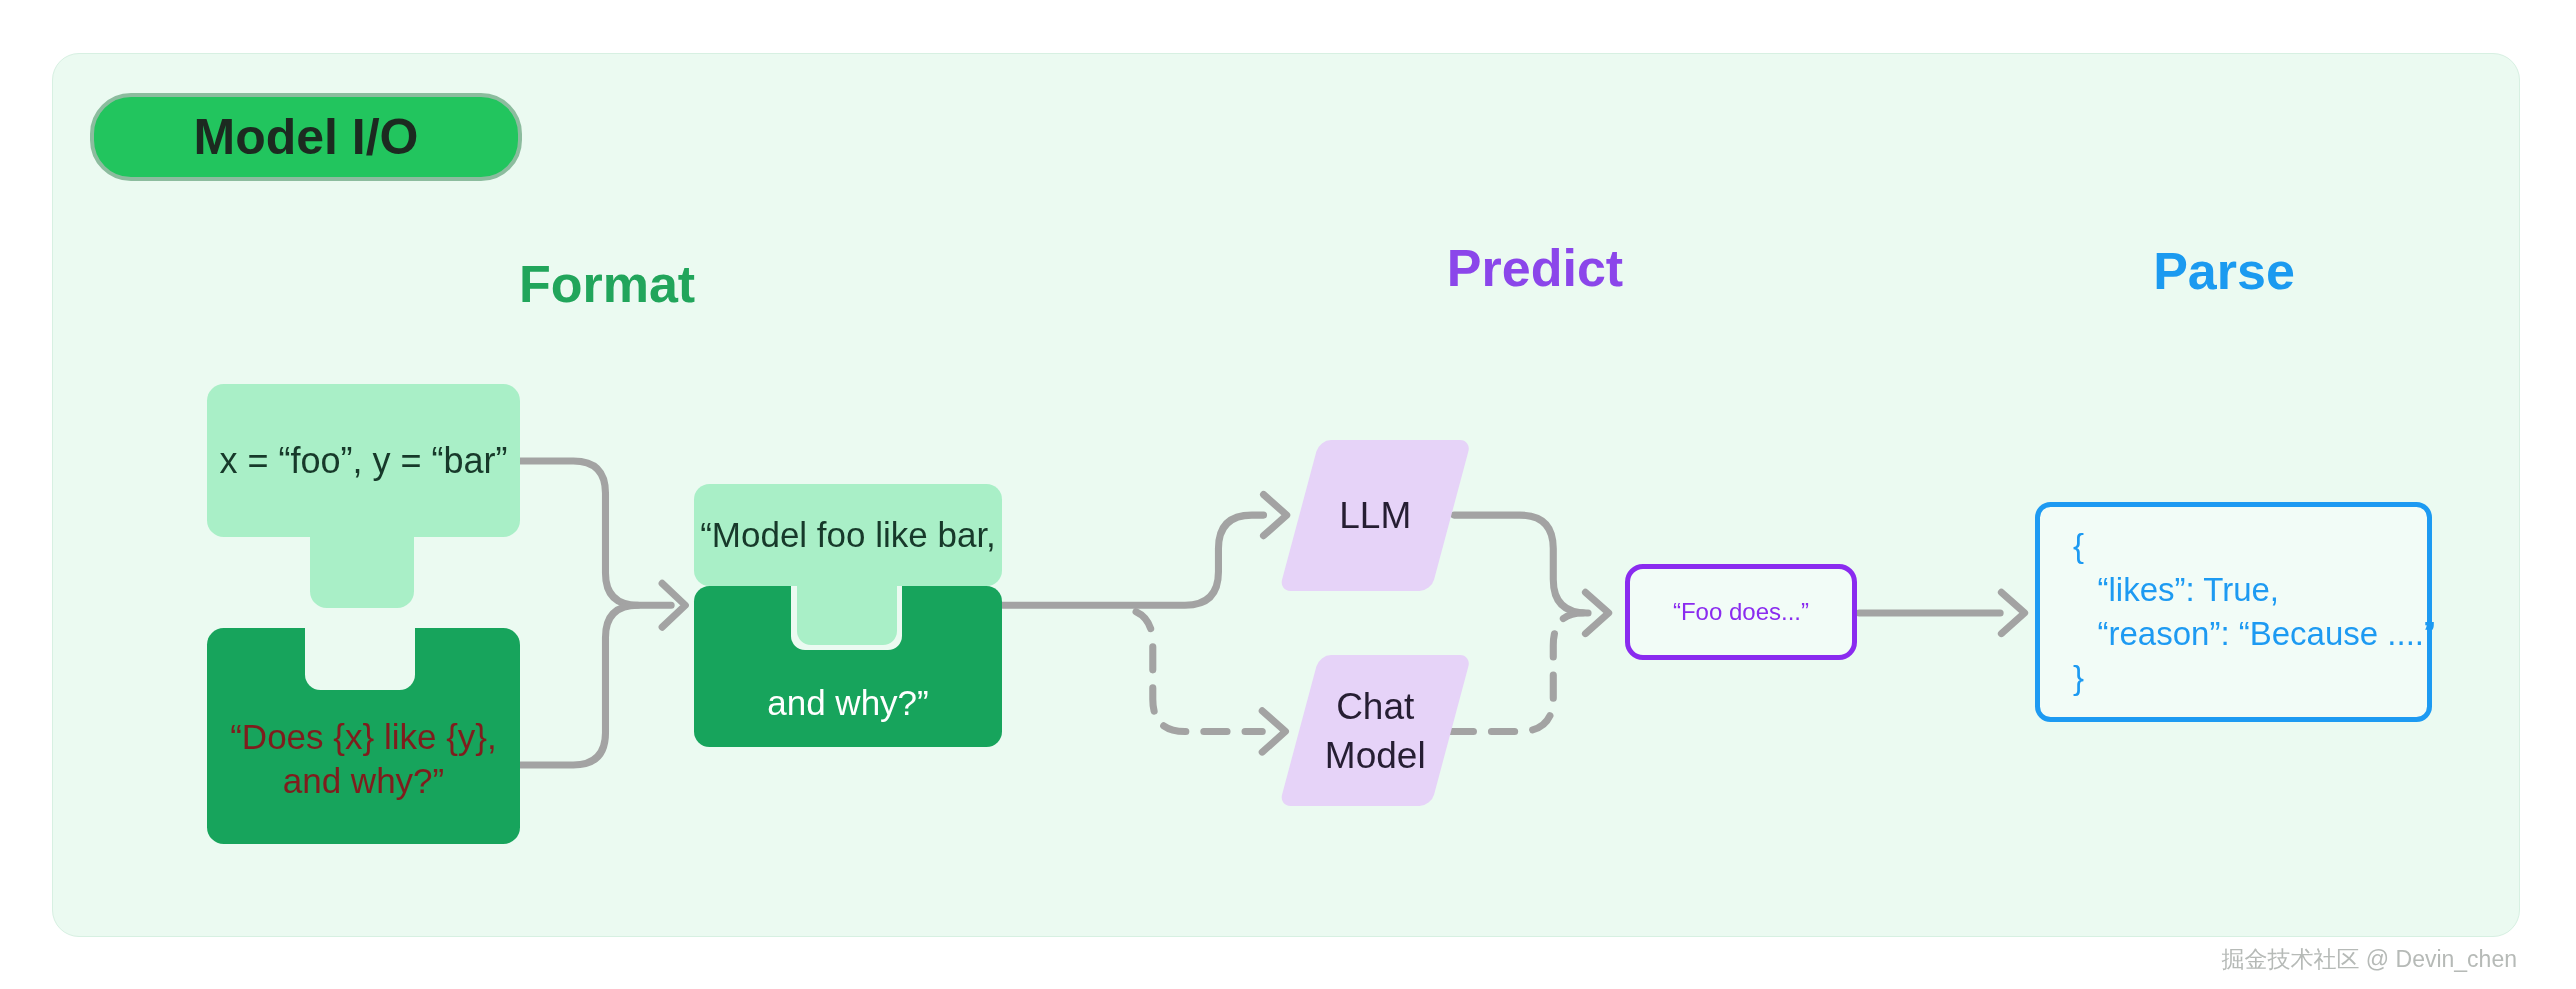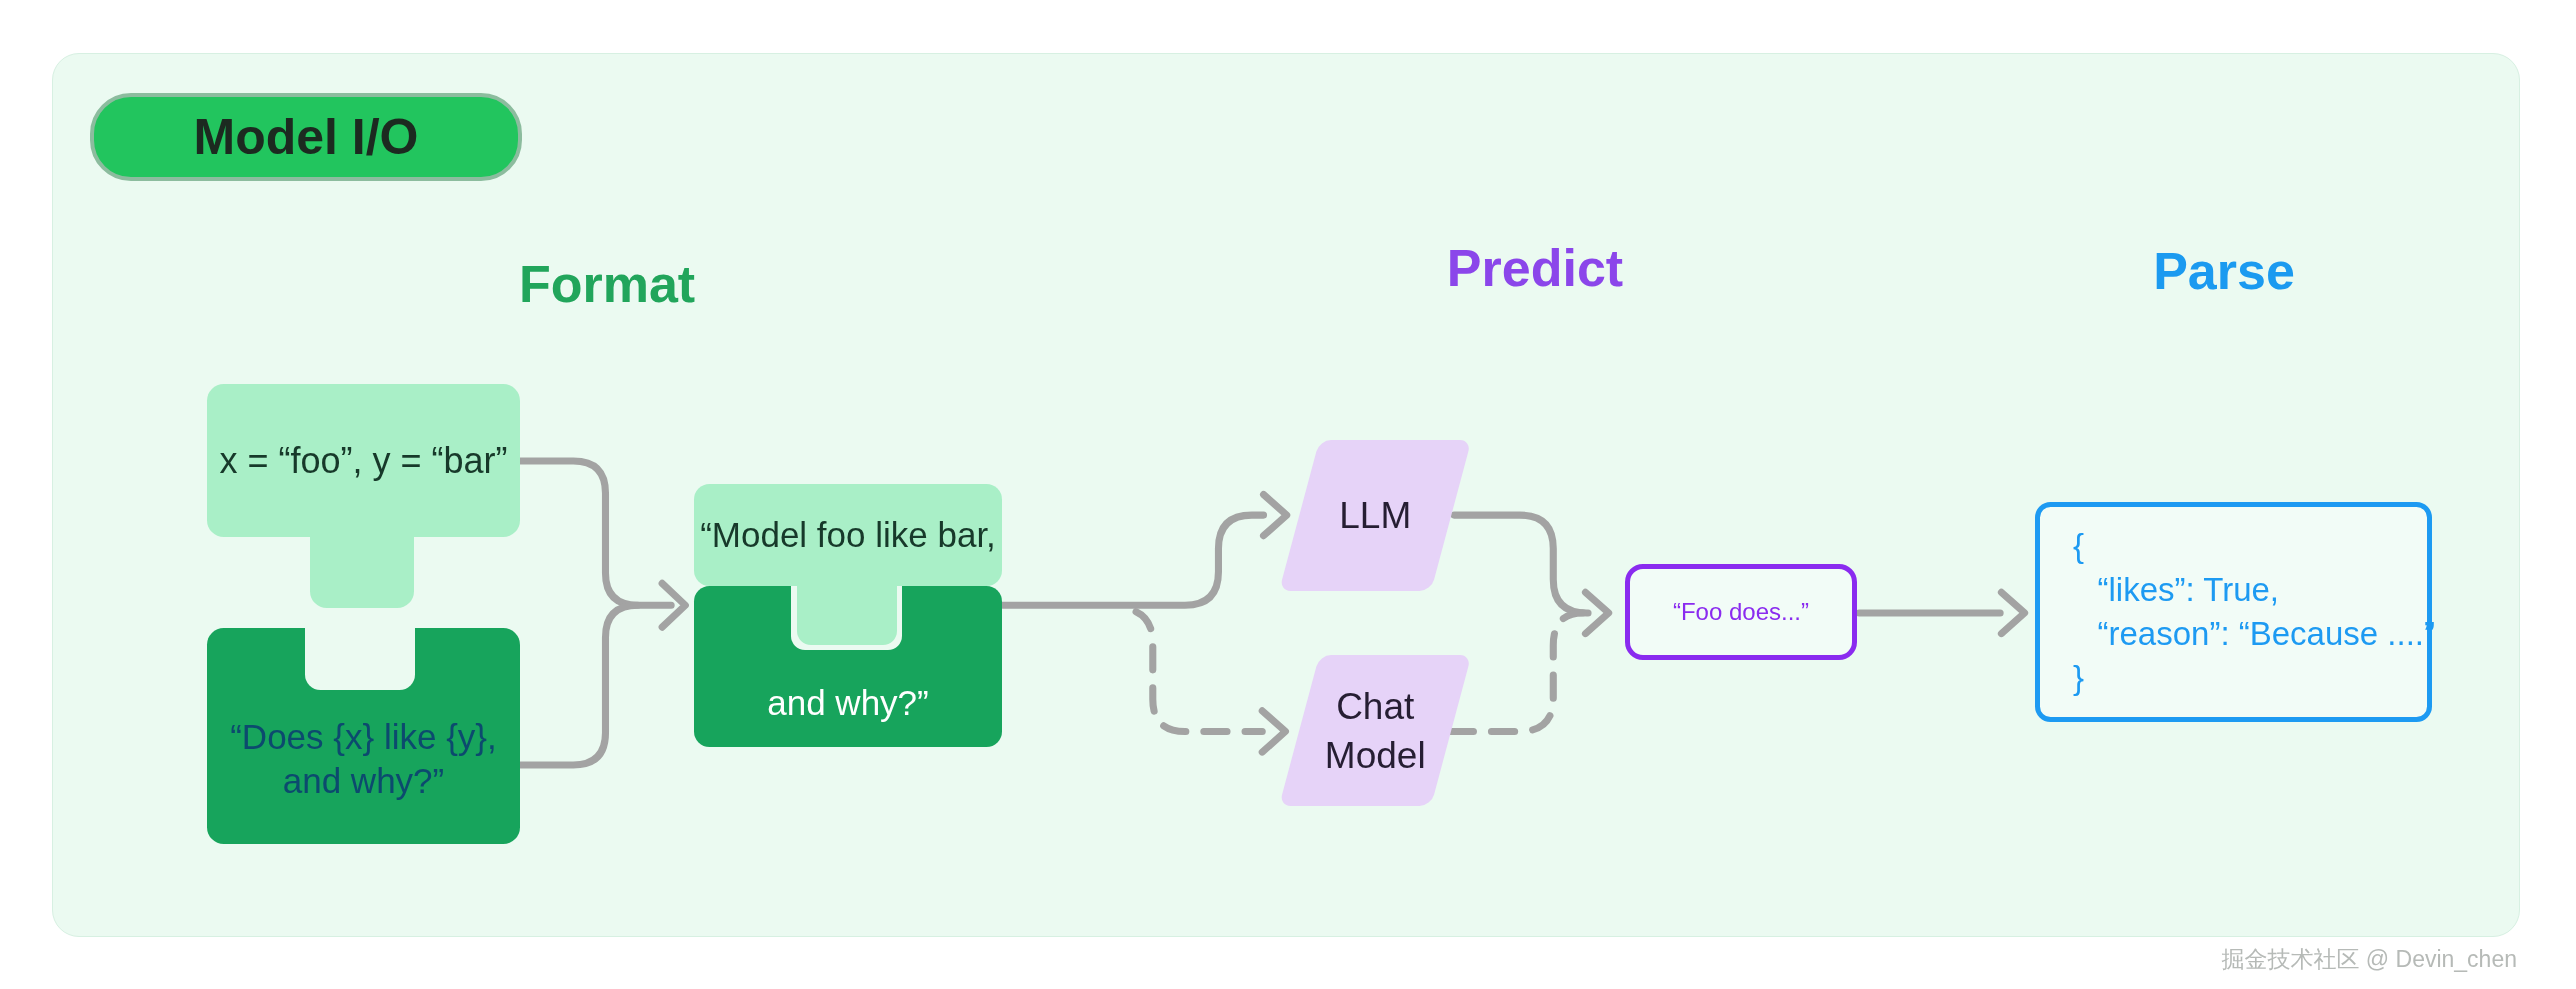--- a/index.html
+++ b/index.html
@@ -36,21 +36,21 @@
   .bg-fill    { background:#ebfaf1; }
 
   #pieceA { left:207px; top:384px; width:313px; height:153px; border-radius:16.7px;
             display:flex; align-items:center; justify-content:center;
             font-size:36px; color:#17392a; }
   #pieceA-tab { left:310px; top:536px; width:104px; height:72px; border-radius:0 0 16.7px 16.7px; }
 
   #pieceB { left:207px; top:628px; width:313px; height:216px; border-radius:16.7px; }
   #pieceB-notch { left:305px; top:628px; width:110px; height:62px; border-radius:0 0 15.5px 15.5px; }
   #pieceB-text { left:207px; top:715px; width:313px; text-align:center;
-                 font-size:35px; color:#0c4a6e; line-height:44px; }
+                 font-size:35px; color:#7f1d1d; line-height:44px; }
 
   #pieceC { left:694px; top:484px; width:308px; height:102px; border-radius:15.5px;
             display:flex; align-items:center; justify-content:center;
             font-size:35px; color:#17392a; }
   #pieceD { left:694px; top:586px; width:308px; height:161px; border-radius:15.5px; }
   #pieceD-notch { left:791px; top:586px; width:111px; height:64px; border-radius:0 0 14px 14px; }
   #pieceC-tab { left:797px; top:586px; width:100px; height:59px; border-radius:0 0 14px 14px; }
   #pieceD-text { left:694px; top:683px; width:308px; text-align:center;
                  font-size:35px; color:#ffffff; }
 

